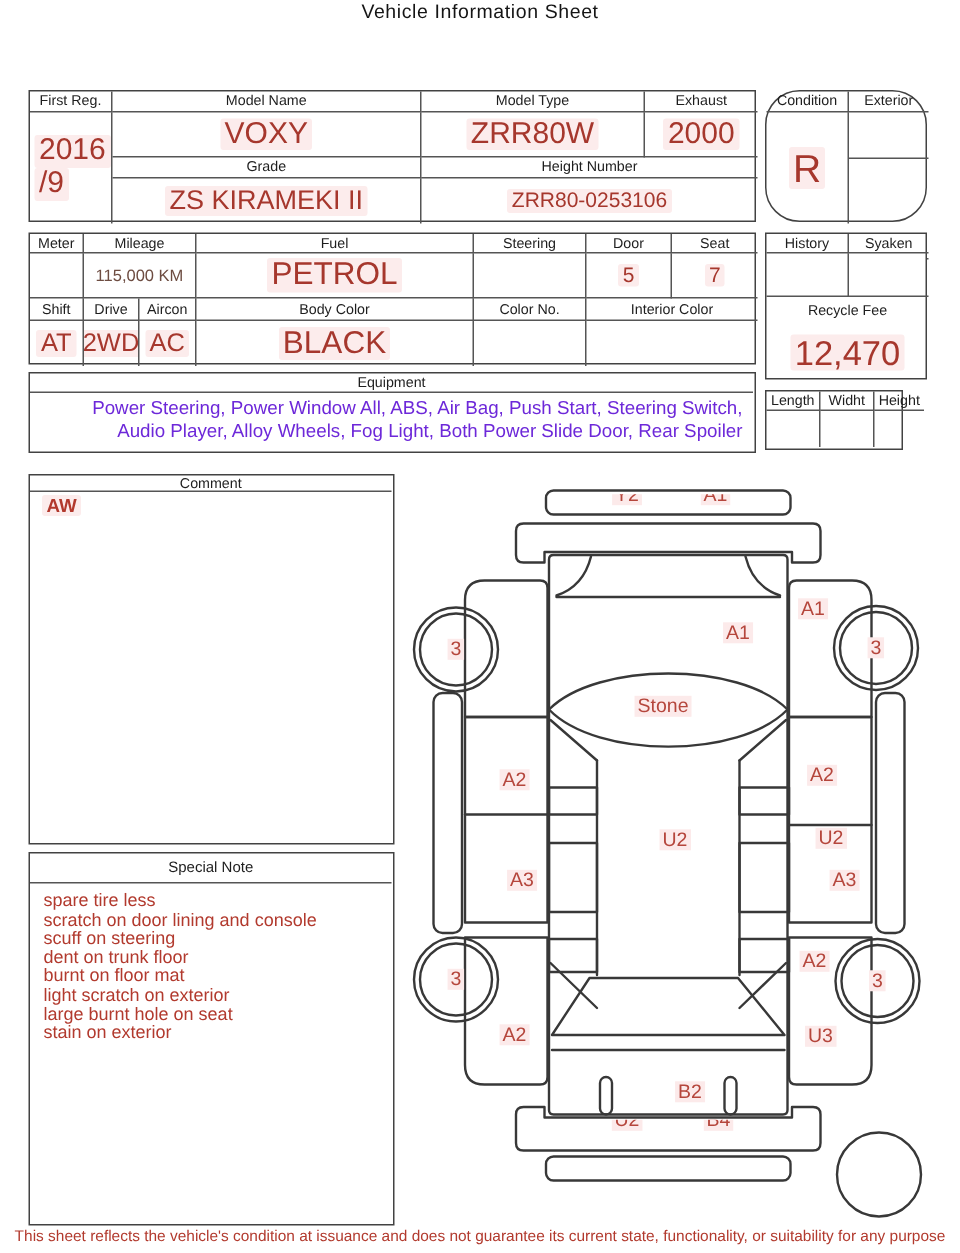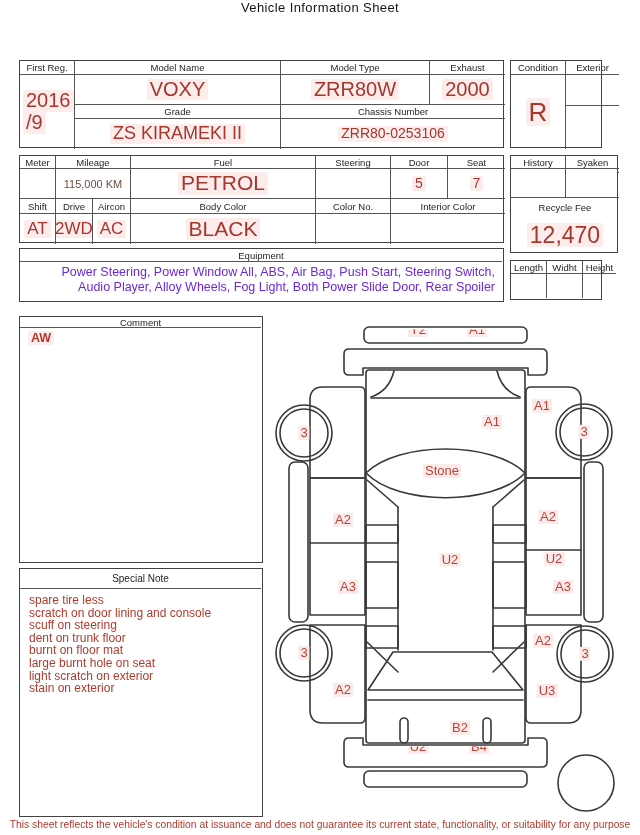--- a/index.html
+++ b/index.html
@@ -61,30 +61,30 @@
       <span class="pink">VOXY</span>
     </div>
   <div class="cell val v20 bR bB" style="left:261px;top:14px;width:149px;height:30px;">
       <span class="pink">ZRR80W</span>
     </div>
   <div class="cell val v20 bB" style="left:410px;top:14px;width:75px;height:30px;">
       <span class="pink">2000</span>
     </div>
 
   <div class="cell hdr bR bB" style="left:55px;top:44px;width:206px;height:14px;">Grade</div>
-  <div class="cell hdr bB" style="left:261px;top:44px;width:224px;height:14px;">Chassis Number</div>
+  <div class="cell hdr bB" style="left:261px;top:44px;width:224px;height:14px;">Height Number</div>
   <div class="cell val v18 bR" style="left:55px;top:58px;width:206px;height:30px;">
       <span class="pink">ZS KIRAMEKI II</span>
     </div>
   <div class="cell val v19" style="left:261px;top:58px;width:224px;height:30px;">
       <span class="pink">ZRR80-0253106</span>
     </div>
 </div>
 
-<div class="box" style="left:510px;top:60px;width:92px;height:88px;">
+<div class="box" style="left:510px;top:60px;width:108px;height:88px;border-radius:23px;">
   <div class="cell hdr bR bB" style="left:0;top:0;width:55px;height:14px;">Condition</div>
   <div class="cell hdr bB" style="left:55px;top:0;width:53px;height:14px;">Exterior</div>
   <div class="cell val v26 bR" style="left:0;top:14px;width:55px;height:74px;">
       <span class="pink">R</span>
     </div>
   <div class="cell val bB" style="left:55px;top:14px;width:53px;height:31px;"></div>
   <div class="cell hdr bB" style="left:55px;top:53px;width:53px;height:14px;margin-top:45px;">Interior</div>
   <div class="cell val" style="left:55px;top:59px;width:53px;height:29px;"></div>
 </div>
 
@@ -165,22 +165,22 @@
 </div>
 
 <div class="box" style="left:19px;top:568px;width:244px;height:249px;">
   <div class="cell hdr bB" style="left:0;top:0;width:241px;height:20px;font-size:10px;">Special Note</div>
   <div class="cell notes-wrap" style="left:0;top:20px;width:241px;height:226px;">
       <div class="note-line">spare tire less</div>
       <div class="note-line">scratch on door lining and console</div>
       <div class="note-line">scuff on steering</div>
       <div class="note-line">dent on trunk floor</div>
       <div class="note-line">burnt on floor mat</div>
+      <div class="note-line">light scratch on exterior</div>
       <div class="note-line">large burnt hole on seat</div>
-      <div class="note-line">light scratch on exterior</div>
       <div class="note-line">stain on exterior</div>
     </div>
 </div>
 
 <div class="diagram">
   <svg width="352" height="507" viewBox="0 0 352 507">
     <g fill="none" stroke="#383838" stroke-width="1.6" stroke-linejoin="round" stroke-linecap="round">
 
       <rect x="94" y="17" width="163" height="16" rx="5"></rect>
 

